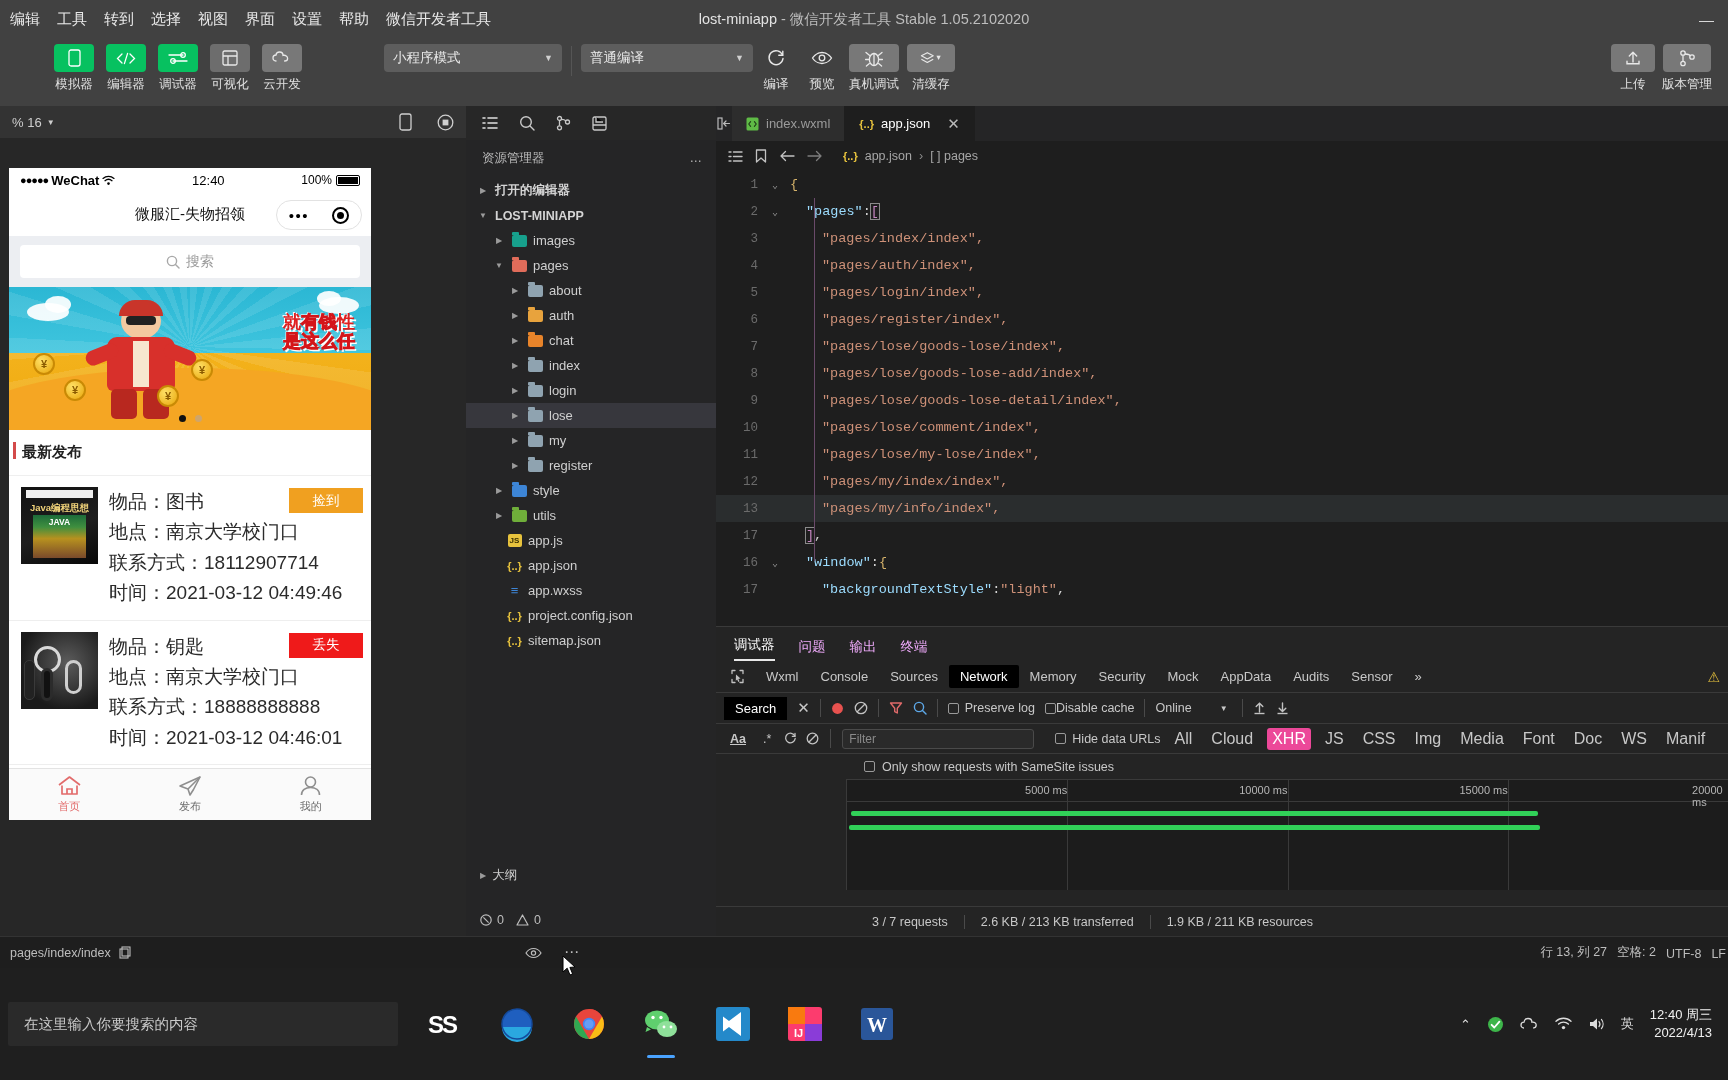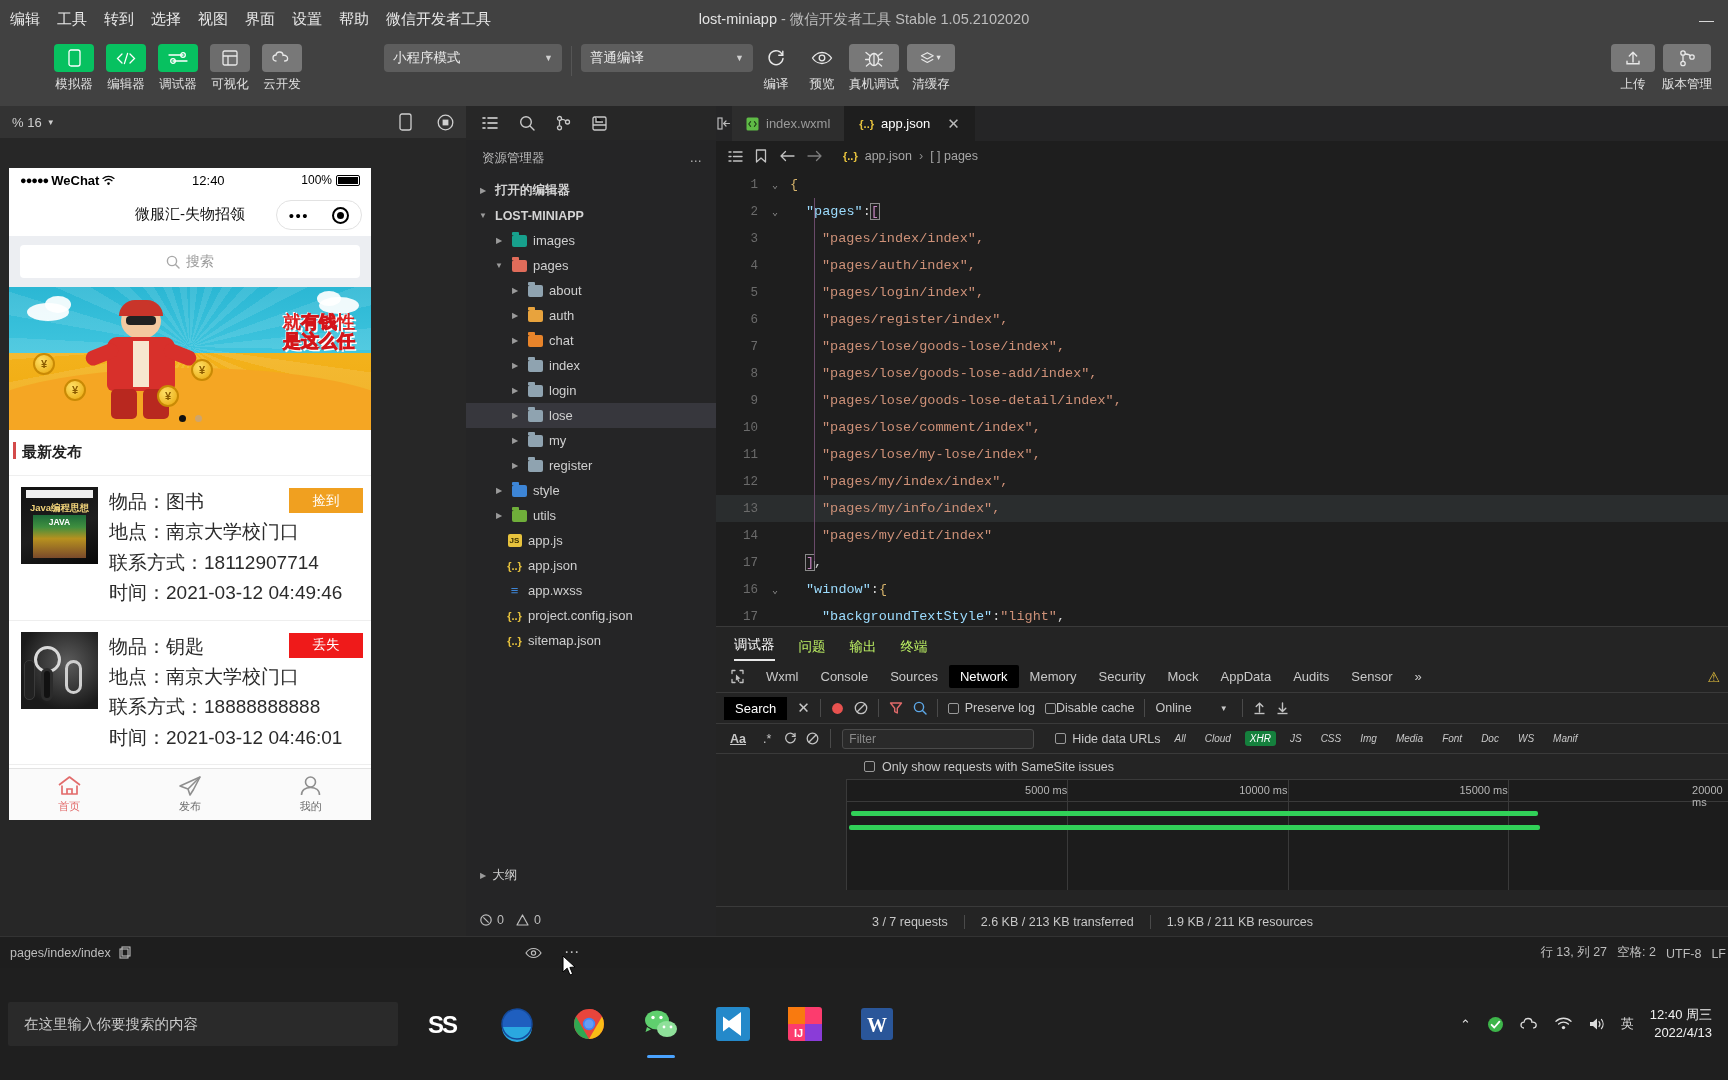--- a/index.html
+++ b/index.html
@@ -258,21 +258,21 @@
   .k-arr { color:#c586c0; }
   .cursor-box { outline:1px solid #8a8a8a; }
   .guide { position:absolute; left:98px; top:27px; width:1px; height:363px; background:#6a4a6a; }
 
   
   .debugger {
     position:absolute; left:716px; top:626px; width:1012px; height:310px;
     background:#242424; border-top:1px solid #3a3a3a;
   }
   .dtabs { height:34px; display:flex; align-items:flex-end; gap:24px; padding-left:18px; }
-  .dtab { font-size:13.5px; color:#bef264; padding-bottom:5px; }
+  .dtab { font-size:13.5px; color:#f0abfc; padding-bottom:5px; }
   .dtab.active { color:#fff; border-bottom:2px solid #e8e8e8; }
   .devtabs {
     height:32px; display:flex; align-items:center; gap:0; padding-left:10px;
     border-bottom:1px solid #3a3a3a;
   }
   .devtab { padding:4px 11px; font-size:13px; color:#c8c8c8; border-radius:2px; }
   .devtab.active { background:#000; color:#fff; }
   .netbar {
     height:31px; display:flex; align-items:center; gap:10px; padding-left:8px;
     border-bottom:1px solid #3a3a3a; color:#c8c8c8; font-size:12.5px;
@@ -280,22 +280,22 @@
   .searchtag { background:#000; color:#fff; padding:4px 11px; font-size:13px; }
   .chk { width:11px; height:11px; border:1px solid #9a9a9a; border-radius:2px; display:inline-block; }
   .netbar2 {
     height:30px; display:flex; align-items:center; gap:9px; padding-left:10px;
     border-bottom:1px solid #3a3a3a; color:#c8c8c8; font-size:12.5px;
   }
   .filterinp {
     width:192px; height:20px; background:#2a2a2a; border:1px solid #4a4a4a;
     border-radius:3px; color:#8a8a8a; font-size:12px; padding:0 6px; line-height:19px;
   }
-  .ftype { padding:2px 5px; border-radius:3px; font-size:10px;font-style:italic; }
-  .ftype.on { background:#15803d; color:#fff; }
+  .ftype { padding:2px 5px; border-radius:3px; font-size:16px; }
+  .ftype.on { background:#ec4899; color:#fff; }
   .samesite { height:26px; display:flex; align-items:center; gap:7px;
       padding-left:148px; color:#c8c8c8; font-size:12.5px; border-bottom:1px solid #3a3a3a; }
   .timeline { position:relative; height:110px; margin-left:130px; background:#1c1c1c;
       border-left:1px solid #3a3a3a; }
   .tl-head { height:22px; position:relative; border-bottom:1px solid #3a3a3a; }
   .tl-head span { position:absolute; top:4px; font-size:11px; color:#b6b6b6; transform:translateX(-100%); }
   .tl-grid { position:absolute; top:0; bottom:0; width:1px; background:#3a3a3a; }
   .bar { position:absolute; height:5px; background:#31d158; border-radius:2px; }
   .netstatus {
     position:absolute; left:0; bottom:0; width:100%; height:30px;
@@ -955,25 +955,20 @@
         <span class="ln">12</span>
         <span class="fold-c"></span>
         <span class="k-str" style="padding-left:36px">"pages/my/index/index",</span>
       </div>
       <div class="cline hl">
         <span class="ln">13</span>
         <span class="fold-c"></span>
         <span class="k-str" style="padding-left:36px">"pages/my/info/index",</span>
       </div>
       <div class="cline">
-        <span class="ln">14</span>
-        <span class="fold-c"></span>
-        <span class="k-str" style="padding-left:36px">"pages/my/edit/index"</span>
-      </div>
-      <div class="cline">
         <span class="ln">17</span>
         <span class="fold-c"></span>
         <span style="padding-left:20px"><span class="k-arr cursor-box">]</span><span class="k-punc">,</span></span>
       </div>
       <div class="cline">
         <span class="ln">16</span>
         <span class="fold-c">⌄</span>
         <span style="padding-left:20px"><span class="k-key">"window"</span><span class="k-punc">:</span><span class="k-brace">{</span></span>
       </div>
       <div class="cline">

